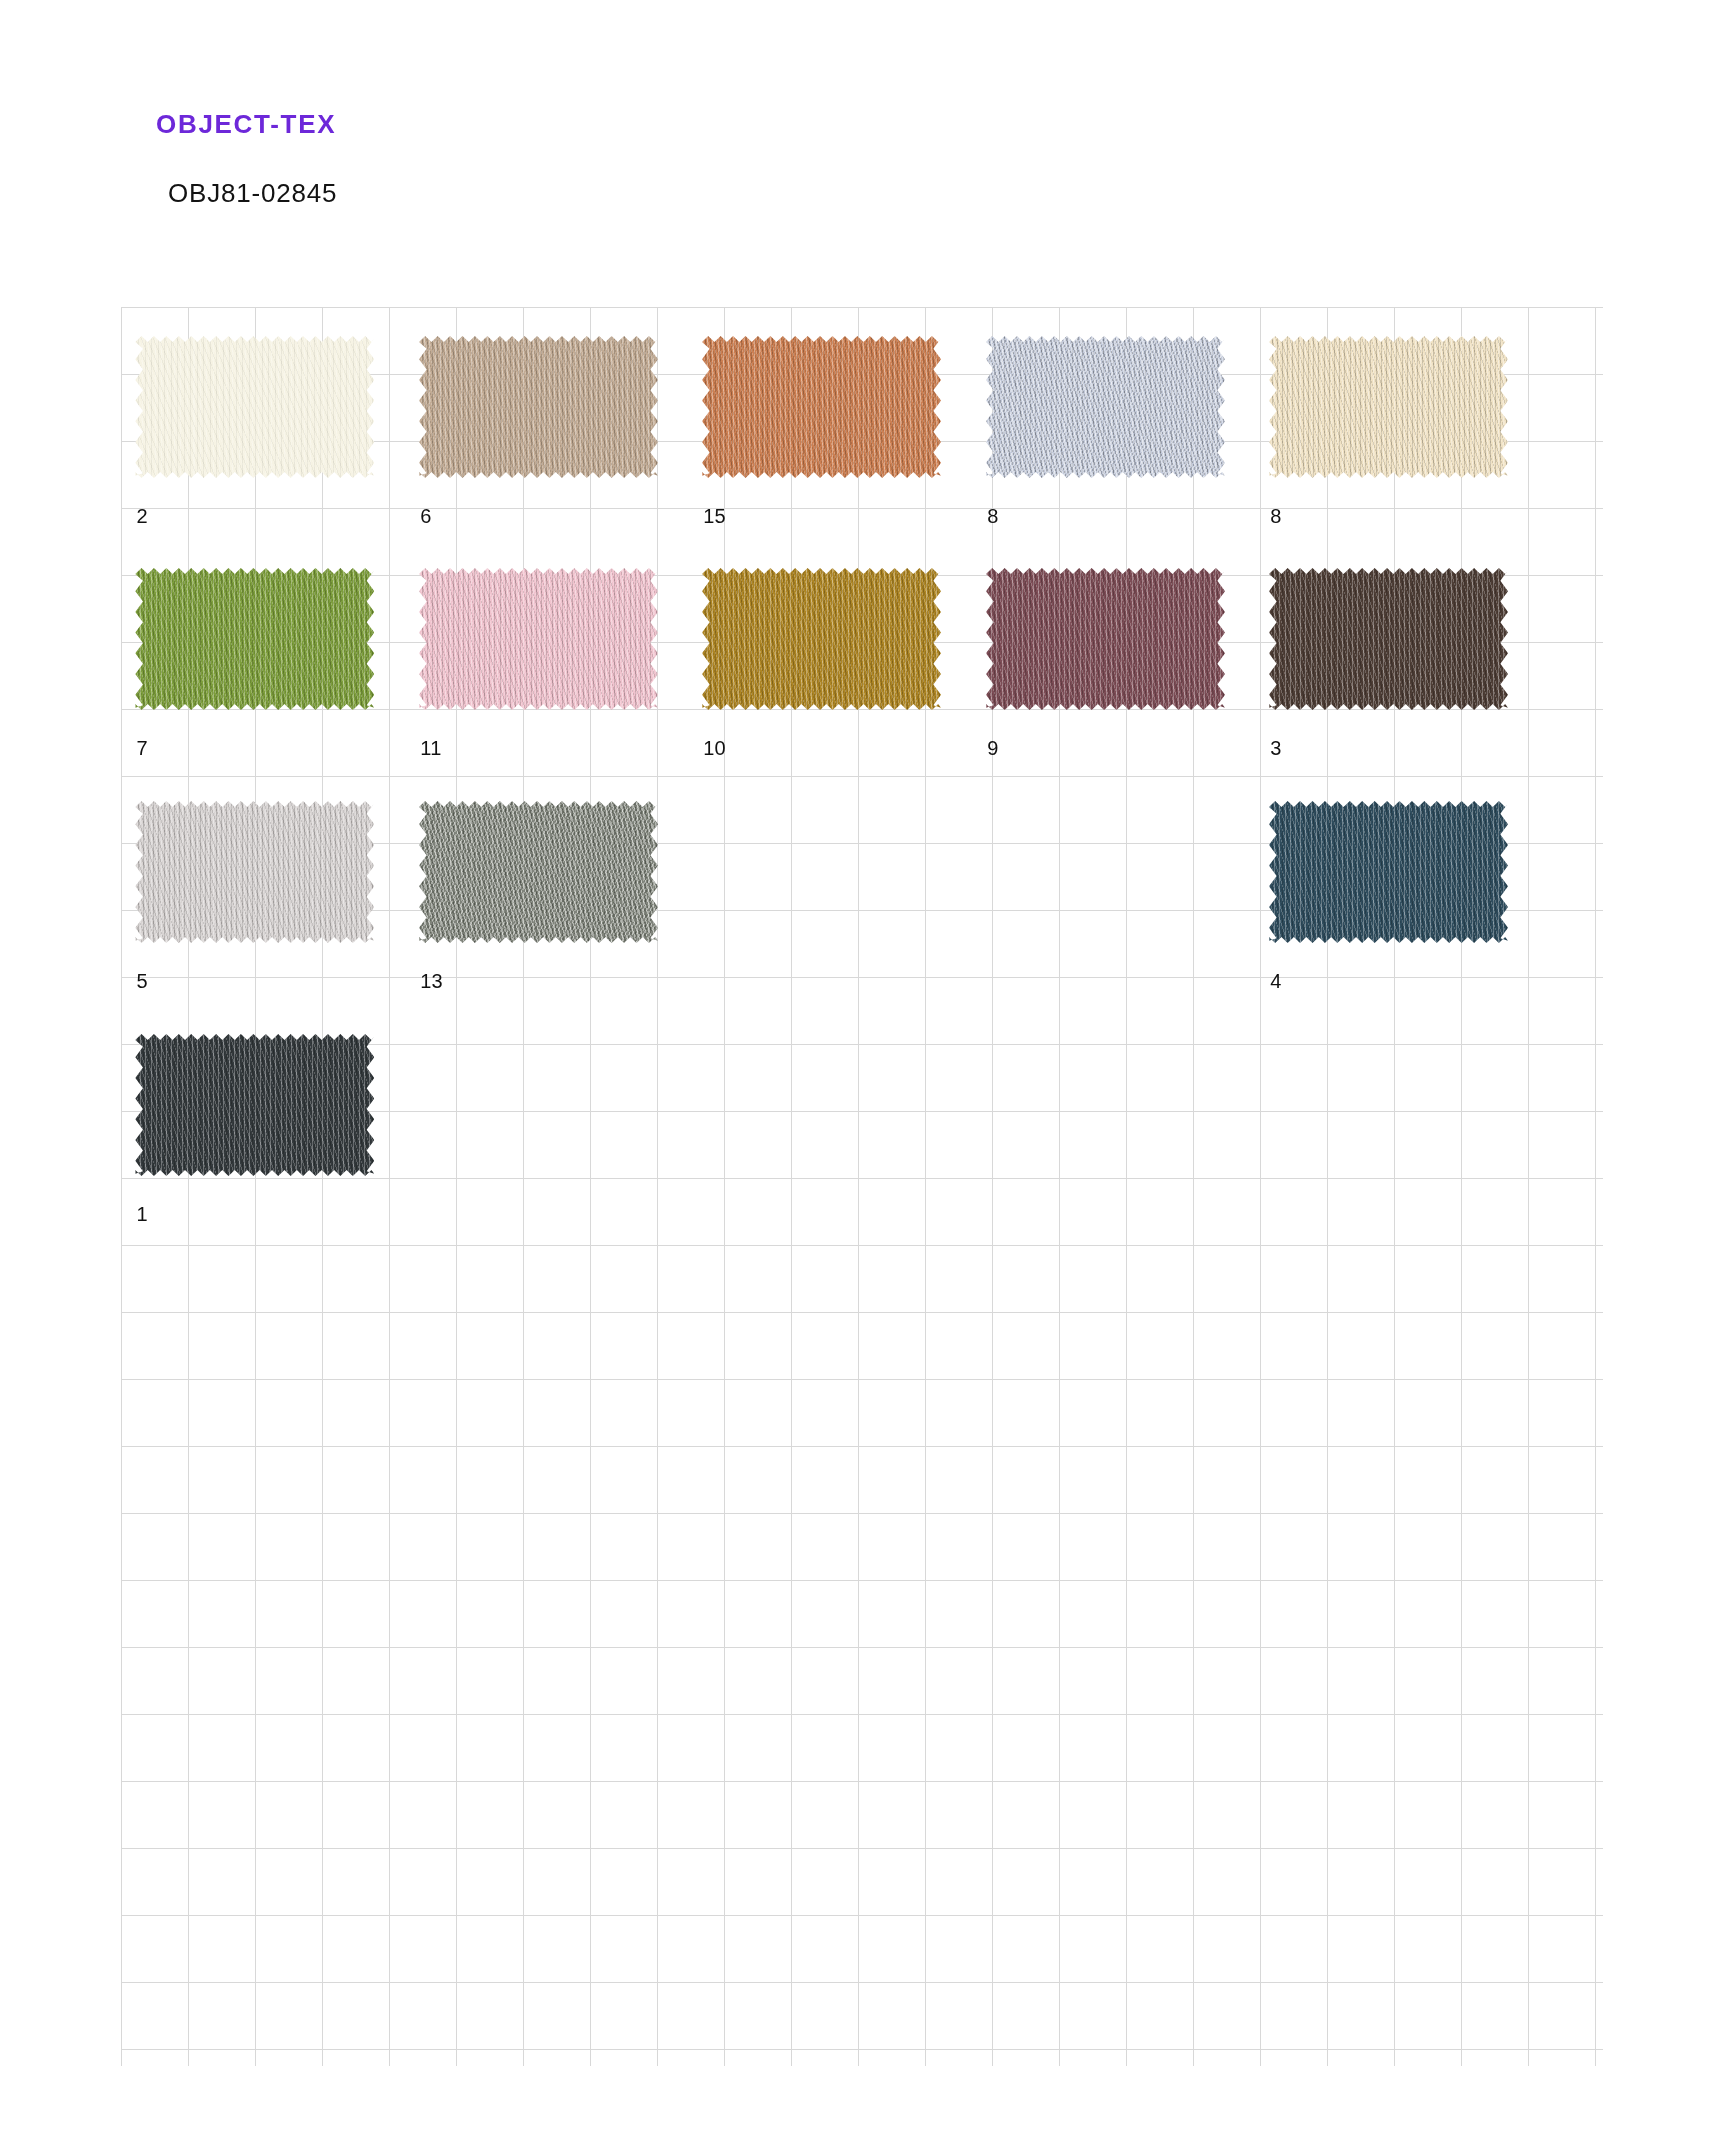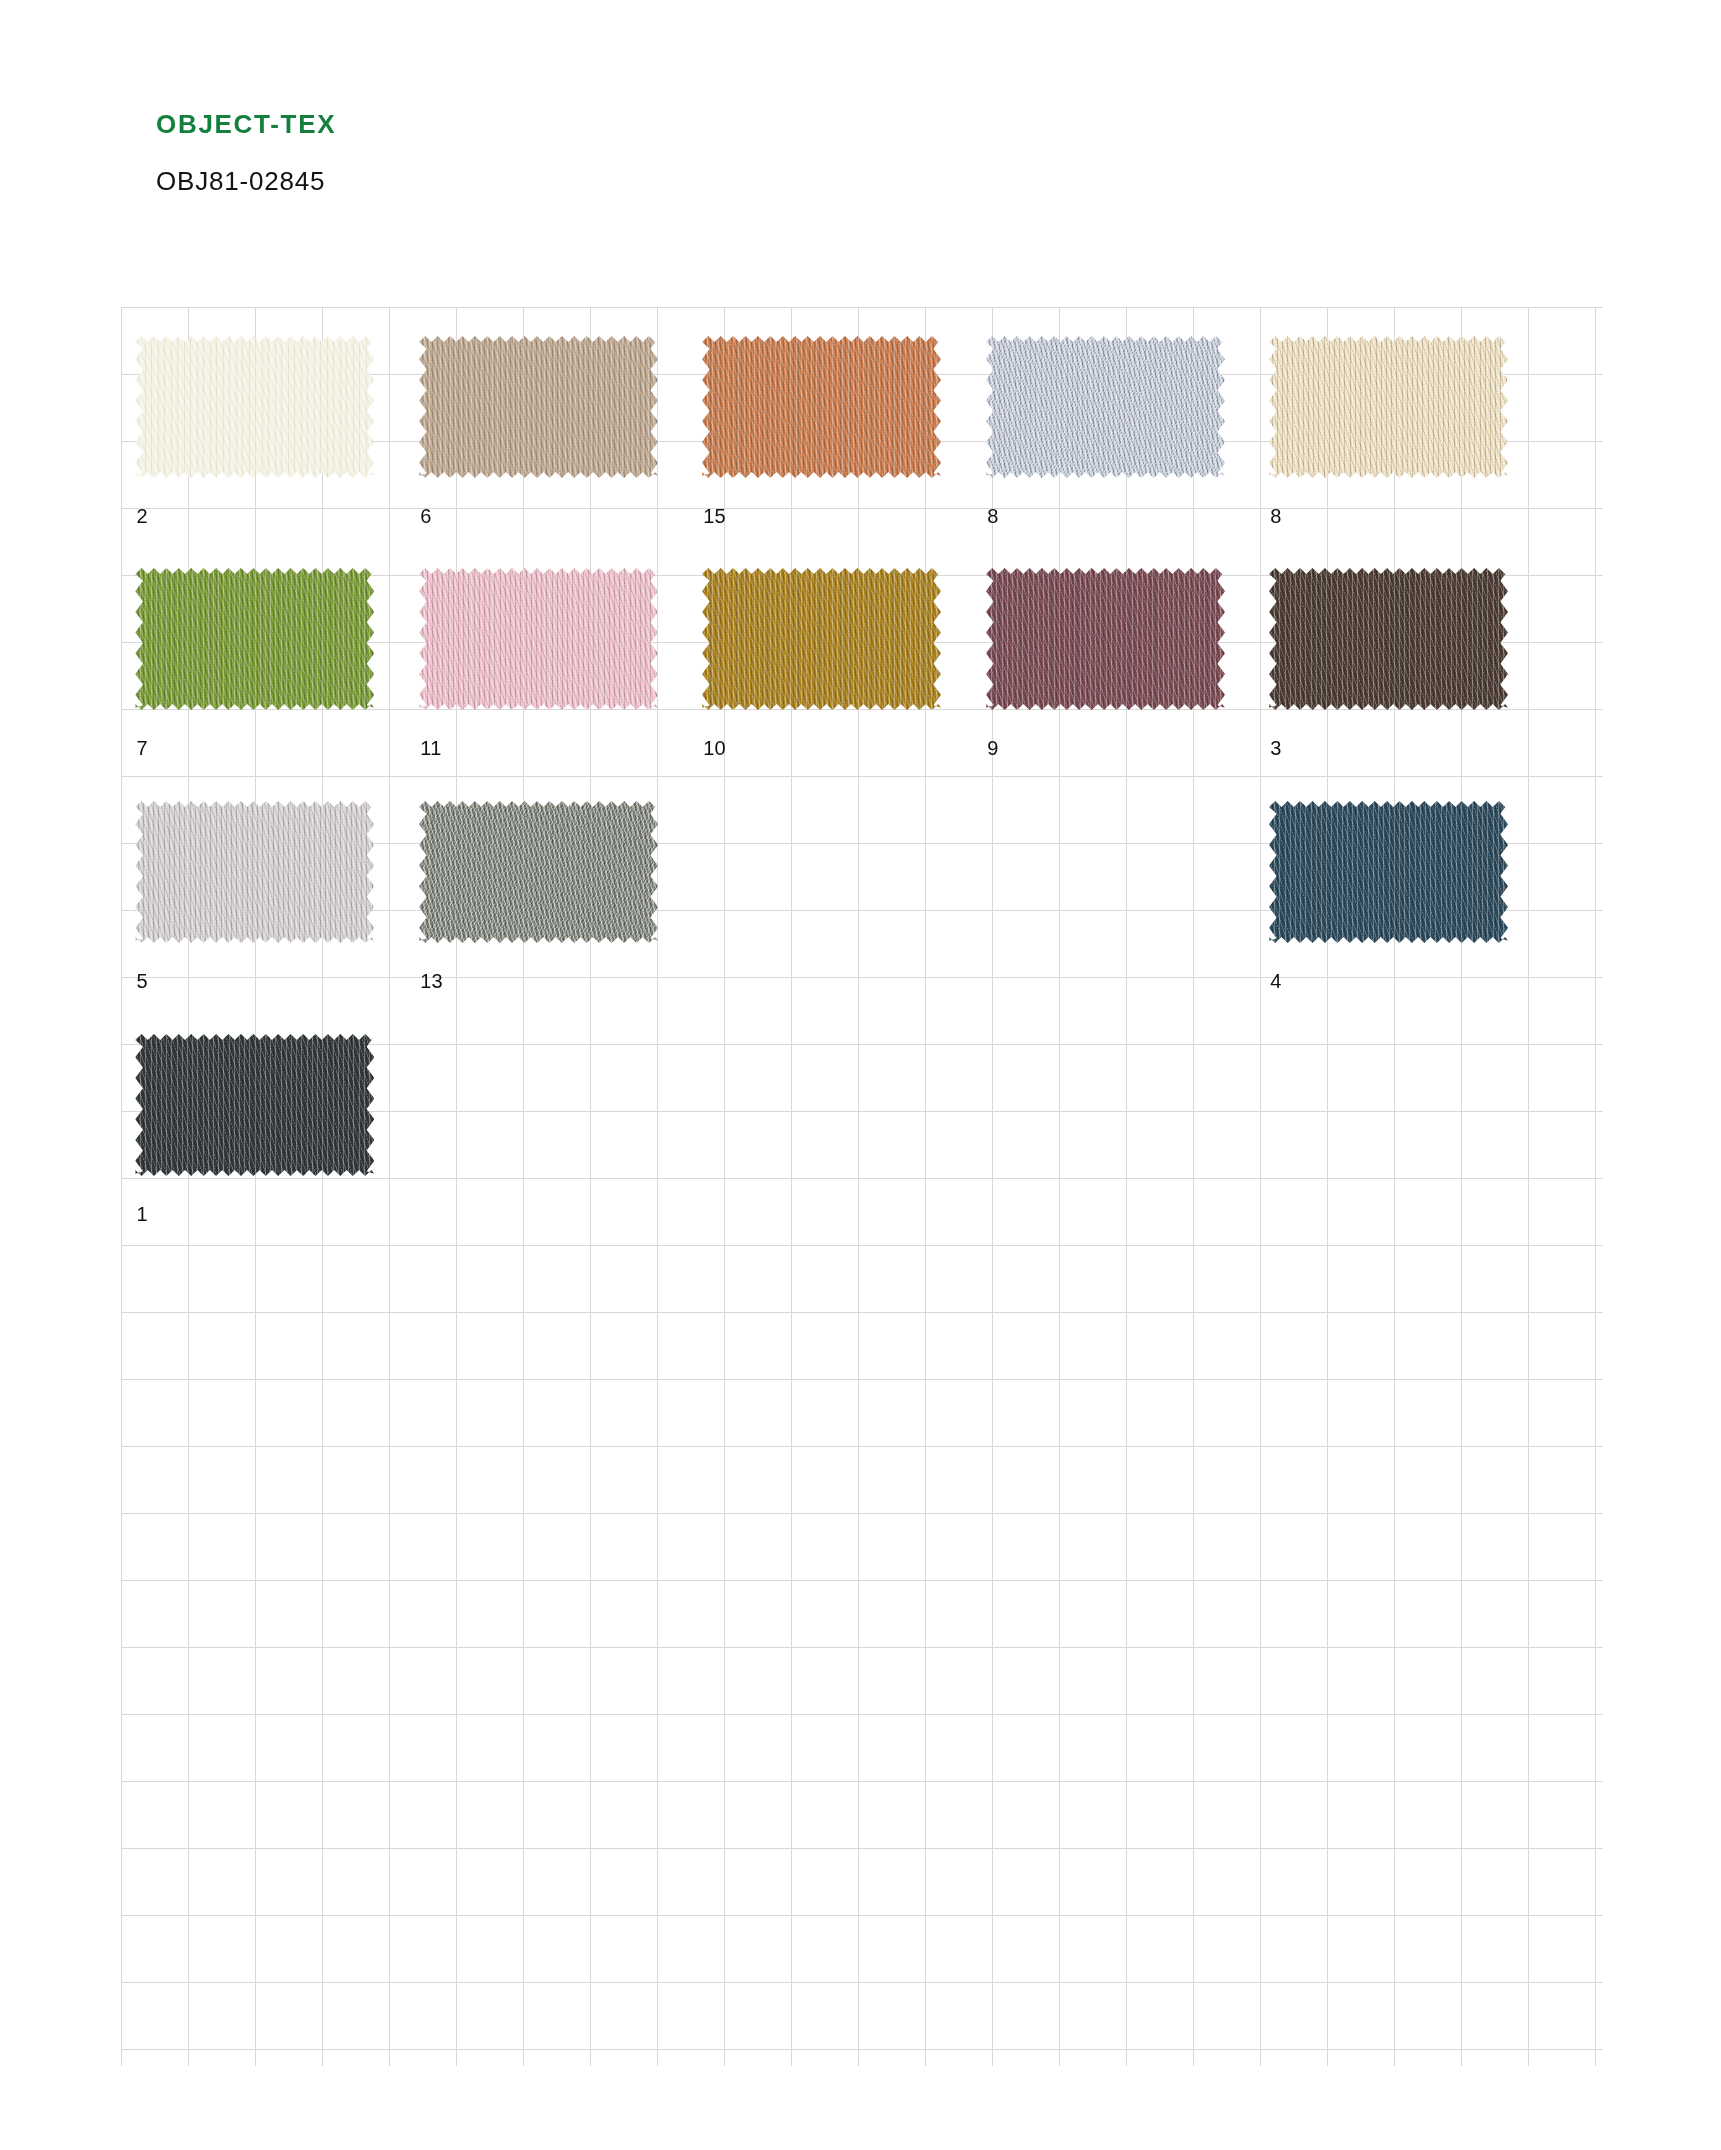--- a/index.html
+++ b/index.html
@@ -20,31 +20,31 @@
   #sheet-header {
     position: absolute;
     left: 156px;
     top: 111px;
     width: 1040px;
   }
   #brand-title {
     font-size: 26px;
     font-weight: 700;
     letter-spacing: 1.7px;
-    color: #15803d;
+    color: #6d28d9;
     line-height: 1;
     margin: 0;
   }
   #catalog-code {
     font-size: 26px;
     font-weight: 400;
     letter-spacing: 0.8px;
     color: #131313;
     line-height: 1;
-    margin: 0;
+    margin: 12px;
     padding-top: 31px;
   }
 
   
   #grid-backdrop {
     position: absolute;
     left: 121px;
     top: 307px;
     width: 1482px;
     height: 1759px;

